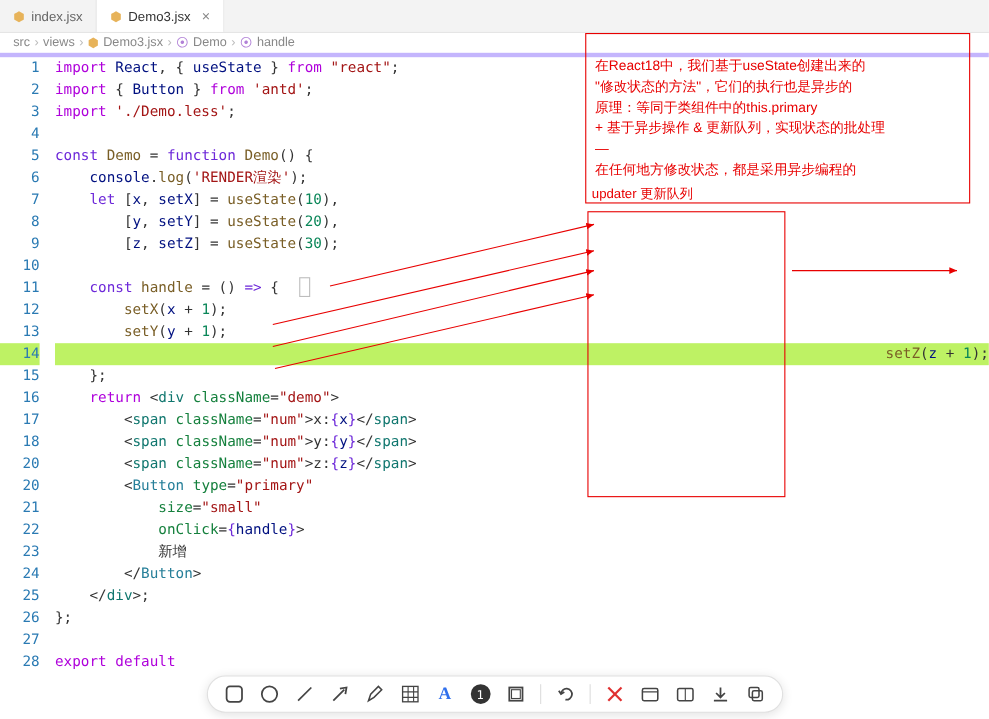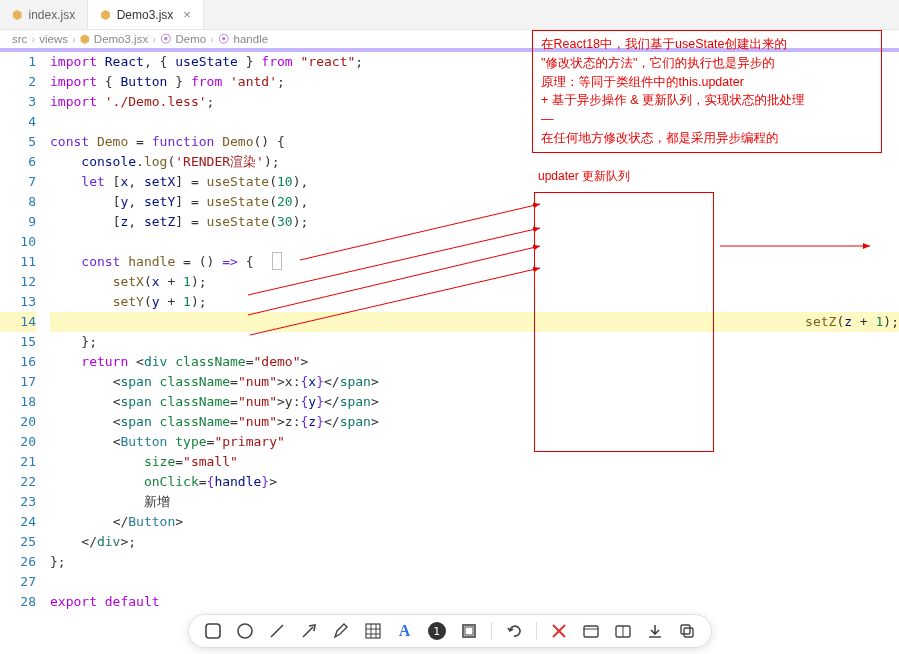--- a/index.html
+++ b/index.html
@@ -57,21 +57,21 @@
   }
   .gutter {
     width: 50px;
     text-align: right;
     padding-right: 14px;
     color: #2a7ab3;
     user-select: none;
   }
   .code { flex: 1; position: relative; }
   .line { height: 20px; line-height: 20px; white-space: pre; }
-  .line.hl { background: #fef9c3; text-align: right; }
+  .line.hl { background: #bef264; text-align: right; }
   .tok-kw   { color: #6d28d9; }
   .tok-kw2  { color: #af00db; }
   .tok-var  { color: #001080; }
   .tok-func { color: #795e26; }
   .tok-str  { color: #a31515; }
   .tok-num  { color: #098658; }
   .tok-tag  { color: #0f766e; }
   .tok-attr { color: #15803d; }
   .tok-pun  { color: #333; }
   .tok-comp { color: #267f99; }
@@ -81,21 +81,21 @@
     pointer-events: none;
   }
   
   .anno-box {
     position: absolute;
     border: 1px solid #e80000;
     color: #e80000;
     font-family: -apple-system, "Segoe UI", sans-serif;
     font-size: 12.5px;
     line-height: 1.5;
-    padding: 4px 8px;
+    padding: 20px 8px;
     background: rgba(255,255,255,0.0);
   }
   .anno-label {
     position: absolute;
     color: #e80000;
     font-family: -apple-system, "Segoe UI", sans-serif;
     font-size: 12px;
   }
   .anno-rect {
     position: absolute;
@@ -233,21 +233,21 @@
     <div class="line"></div>
     <div class="line"><span class="tok-kw2">export</span> <span class="tok-kw2">default</span></div>
 
     <div class="cursor-box" style="top:200px;left:222px;width:10px;height:18px;"></div>
   </div>
 </div>
 
 <div class="anno-box" style="top:30px;left:532px;width:350px;">
   <div>在React18中，我们基于useState创建出来的</div>
   <div>"修改状态的方法"，它们的执行也是异步的</div>
-  <div>原理：等同于类组件中的this.updater</div>
+  <div>原理：等同于类组件中的this.primary</div>
   <div>  + 基于异步操作 &amp; 更新队列，实现状态的批处理</div>
   <div>—</div>
   <div>在任何地方修改状态，都是采用异步编程的</div>
 </div>
 
 <div class="anno-label" style="top:168px;left:538px;">updater 更新队列</div>
 
 <div class="anno-rect" style="top:192px;left:534px;width:180px;height:260px;"></div>
 
 <svg class="arrows">

